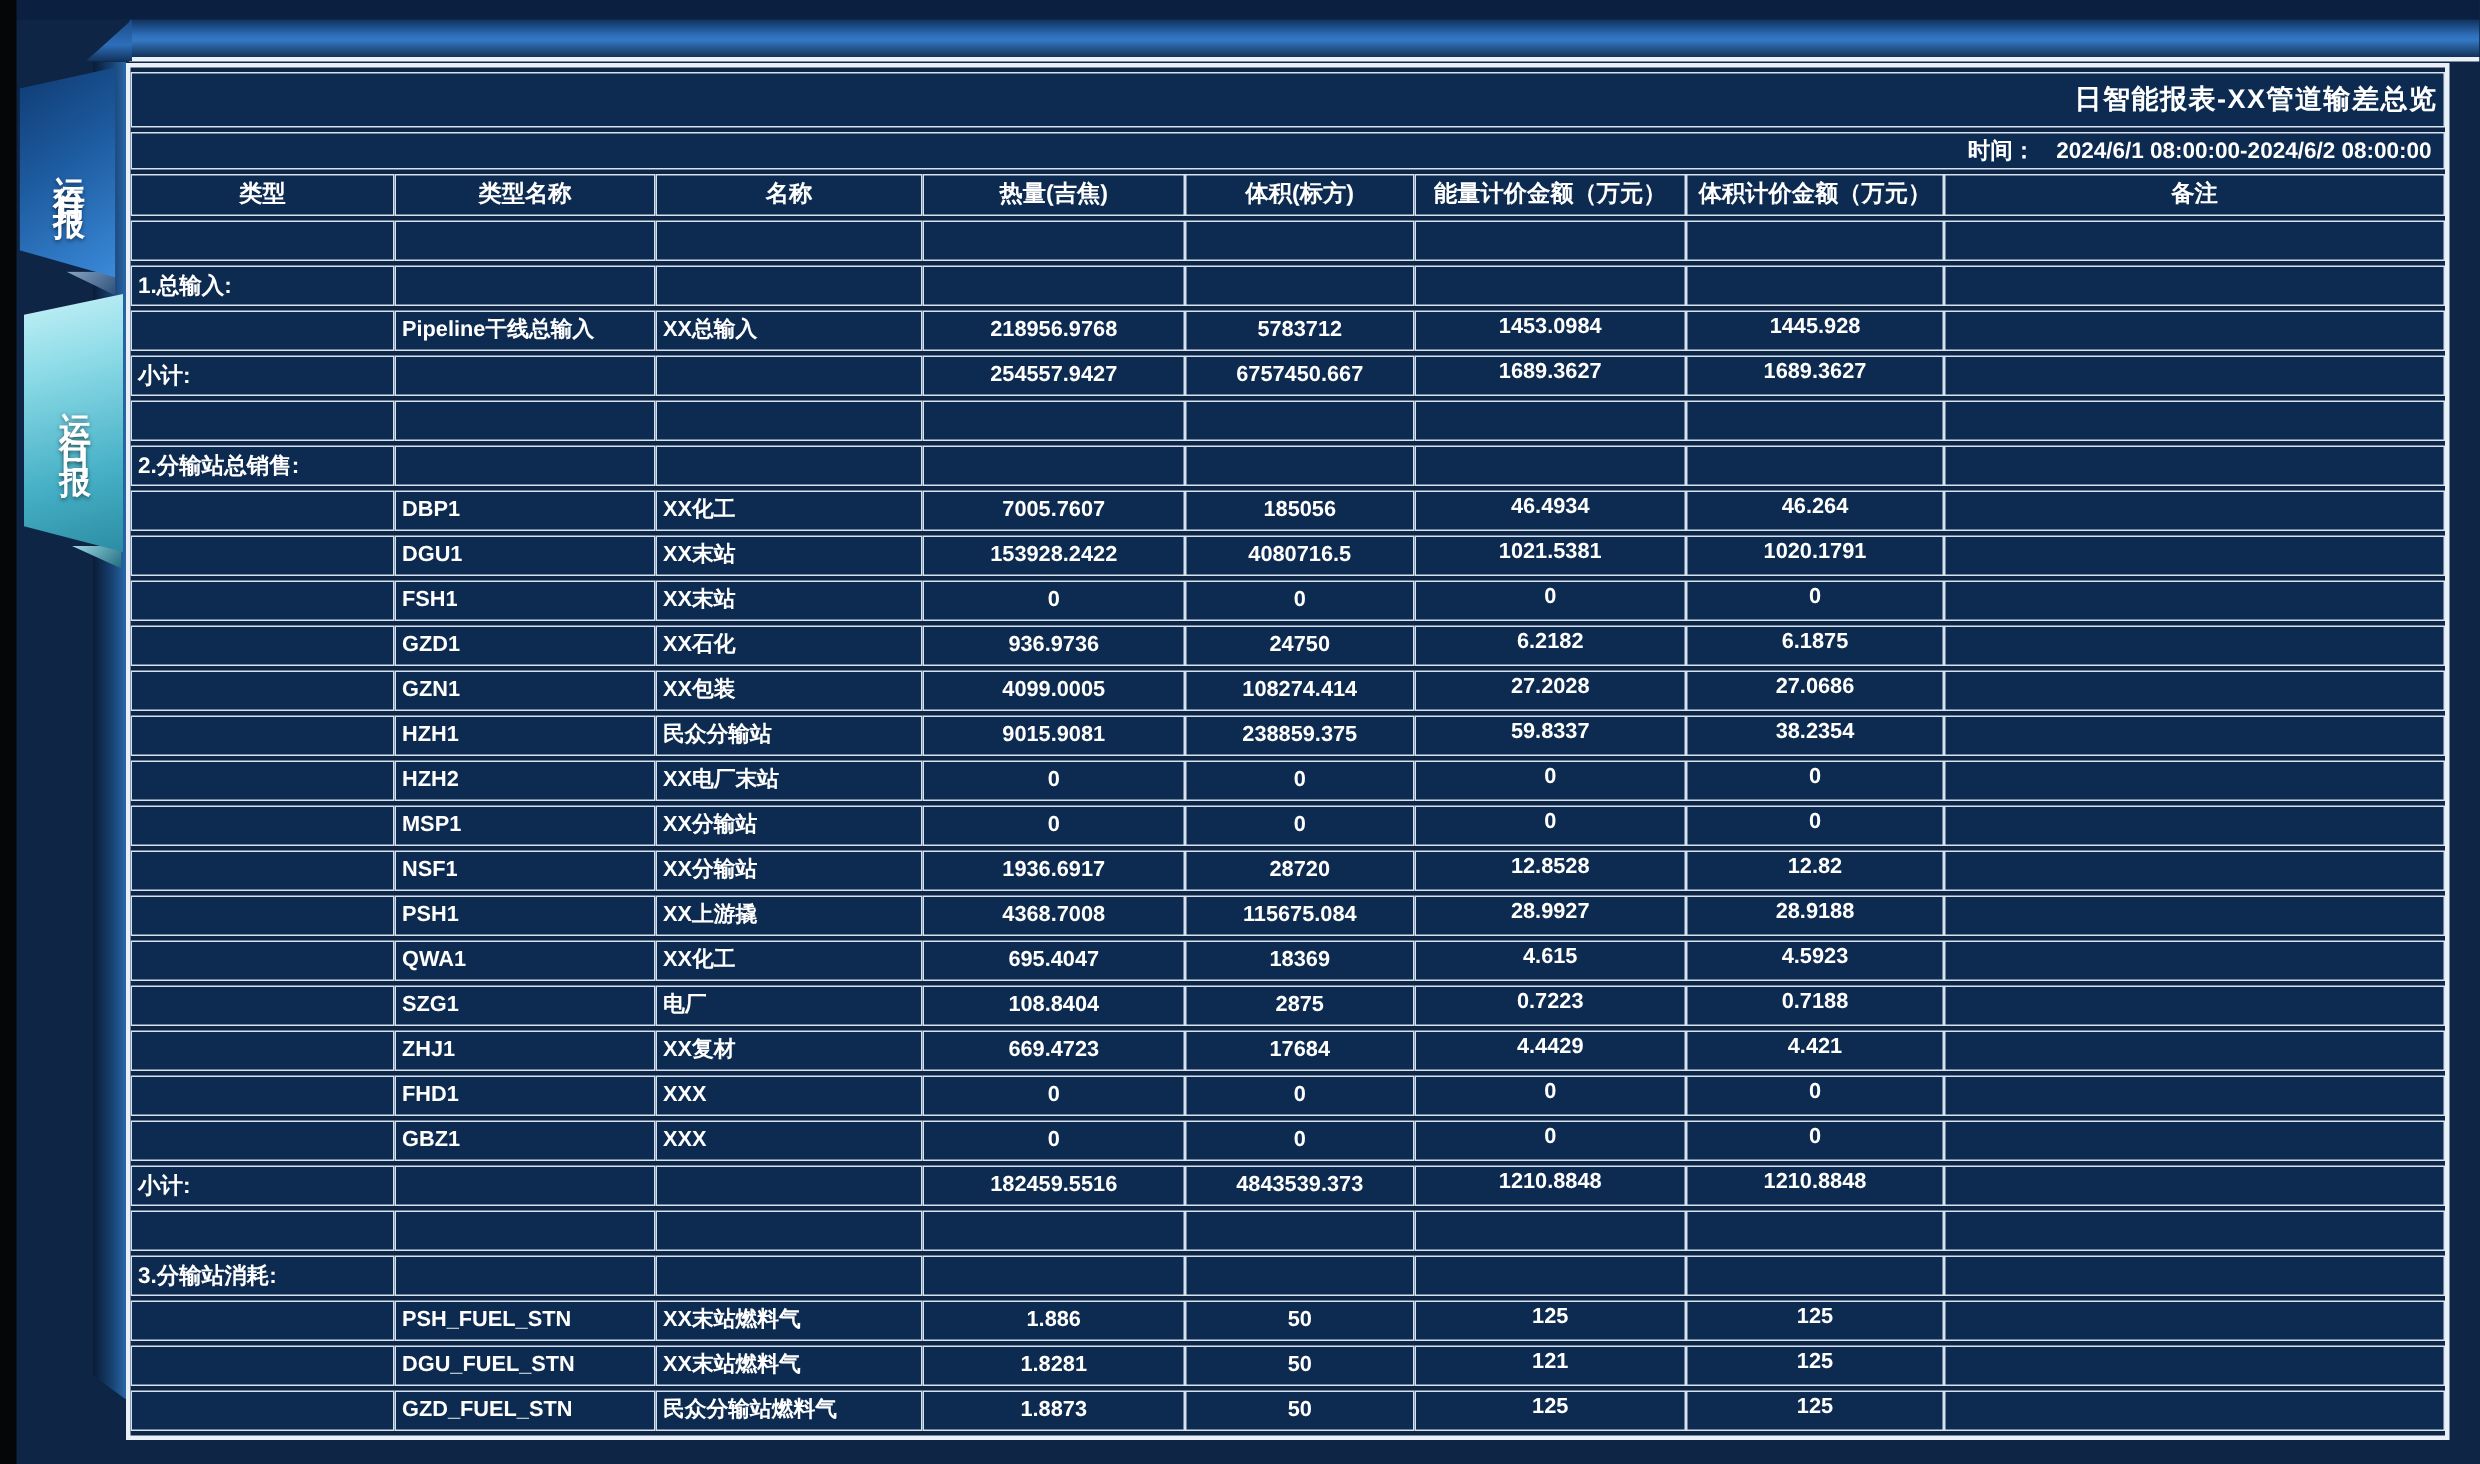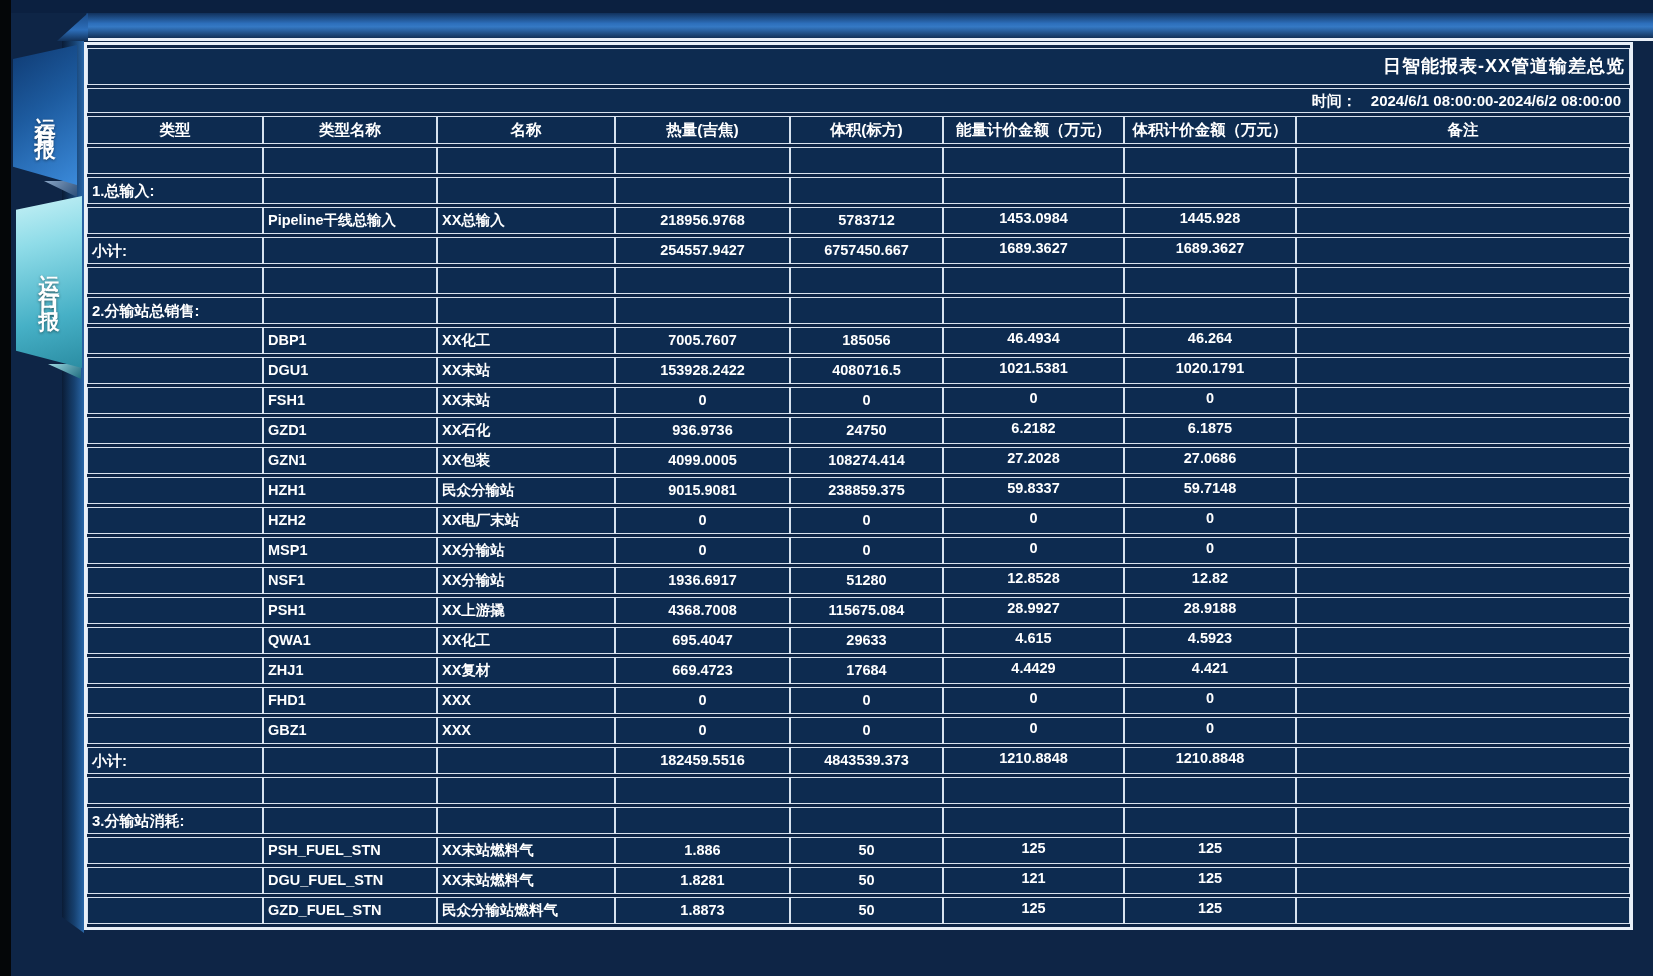--- a/index.html
+++ b/index.html
@@ -244,21 +244,21 @@
     <td class="c6">27.0686</td>
     <td class="c7"></td>
   </tr>
       <tr class="row-data">
     <td class="c0"></td>
     <td class="c1">HZH1</td>
     <td class="c2">民众分输站</td>
     <td class="c3">9015.9081</td>
     <td class="c4">238859.375</td>
     <td class="c5">59.8337</td>
-    <td class="c6">59.7148</td>
+    <td class="c6">38.2354</td>
     <td class="c7"></td>
   </tr>
       <tr class="row-data">
     <td class="c0"></td>
     <td class="c1">HZH2</td>
     <td class="c2">XX电厂末站</td>
     <td class="c3">0</td>
     <td class="c4">0</td>
     <td class="c5">0</td>
     <td class="c6">0</td>
@@ -272,43 +272,53 @@
     <td class="c4">0</td>
     <td class="c5">0</td>
     <td class="c6">0</td>
     <td class="c7"></td>
   </tr>
       <tr class="row-data">
     <td class="c0"></td>
     <td class="c1">NSF1</td>
     <td class="c2">XX分输站</td>
     <td class="c3">1936.6917</td>
-    <td class="c4">51280</td>
+    <td class="c4">28720</td>
     <td class="c5">12.8528</td>
     <td class="c6">12.82</td>
     <td class="c7"></td>
   </tr>
       <tr class="row-data">
     <td class="c0"></td>
     <td class="c1">PSH1</td>
     <td class="c2">XX上游撬</td>
     <td class="c3">4368.7008</td>
     <td class="c4">115675.084</td>
     <td class="c5">28.9927</td>
     <td class="c6">28.9188</td>
     <td class="c7"></td>
   </tr>
       <tr class="row-data">
     <td class="c0"></td>
     <td class="c1">QWA1</td>
     <td class="c2">XX化工</td>
     <td class="c3">695.4047</td>
-    <td class="c4">29633</td>
+    <td class="c4">18369</td>
     <td class="c5">4.615</td>
     <td class="c6">4.5923</td>
+    <td class="c7"></td>
+  </tr>
+      <tr class="row-data">
+    <td class="c0"></td>
+    <td class="c1">SZG1</td>
+    <td class="c2">电厂</td>
+    <td class="c3">108.8404</td>
+    <td class="c4">2875</td>
+    <td class="c5">0.7223</td>
+    <td class="c6">0.7188</td>
     <td class="c7"></td>
   </tr>
       <tr class="row-data">
     <td class="c0"></td>
     <td class="c1">ZHJ1</td>
     <td class="c2">XX复材</td>
     <td class="c3">669.4723</td>
     <td class="c4">17684</td>
     <td class="c5">4.4429</td>
     <td class="c6">4.421</td>

